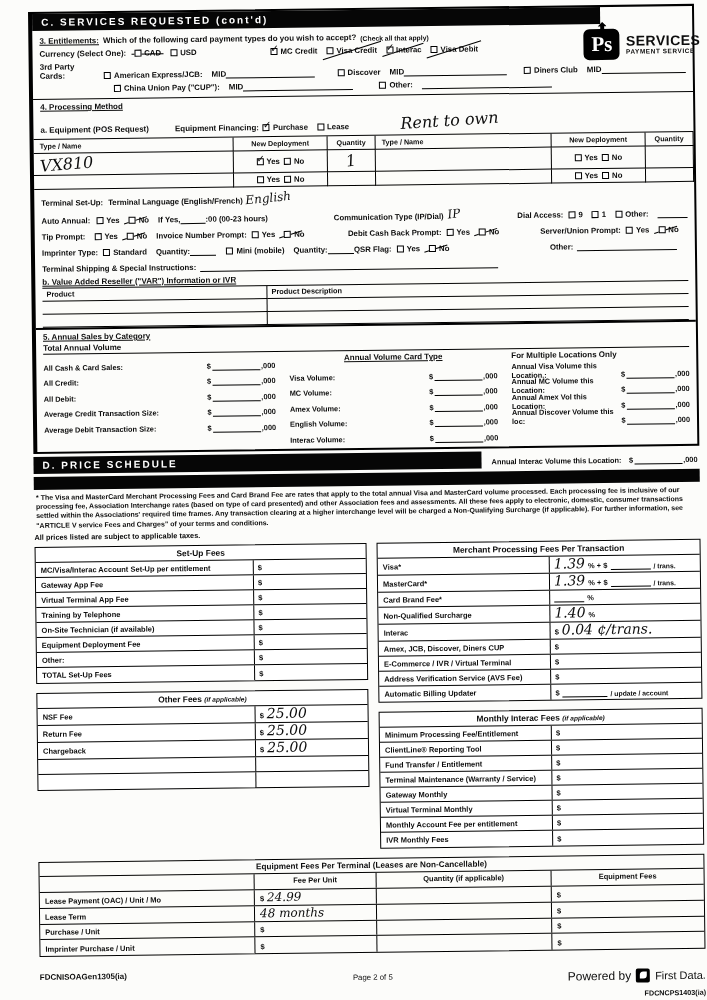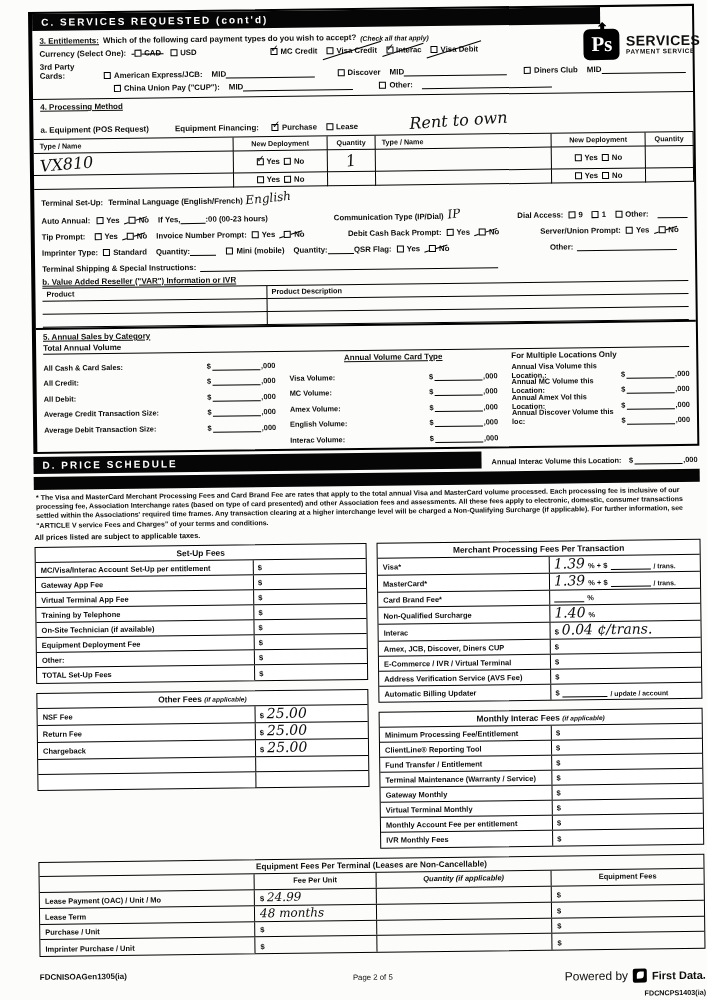--- a/index.html
+++ b/index.html
@@ -4,21 +4,21 @@
 <style>
 *{margin:0;padding:0;box-sizing:border-box}
 html,body{background:#d9d9d5}
 .page{width:707px;height:1000px;background:#fcfcfa;margin:0 auto;position:relative;overflow:hidden;
   font-family:"Liberation Sans",sans-serif;color:#0d0d0d}
 .tilt{position:absolute;left:28px;top:12px;width:666px;transform:rotate(-0.7deg);transform-origin:top left}
 .sec-bar{background:#060606;color:#fff;font-weight:700;font-size:10px;letter-spacing:2px;padding:3px 9px;white-space:nowrap}
 .form{border:2px solid #000;border-left:4px solid #000;position:relative;padding-bottom:2px}
 .lbl{font-size:8px;font-weight:700}
 .sm{font-size:6.8px;font-weight:700}
-.it{font-style:italic}
+.it{}
 .row{display:flex;align-items:flex-end;margin:4px 7px}
 .opt{position:relative;display:inline-flex;align-items:center;gap:3px;font-size:7.8px;font-weight:700;margin-right:9px;white-space:nowrap}
 .cb{width:7px;height:7px;border:1.2px solid #000;display:inline-block;position:relative;flex:0 0 auto;background:#fff}
 .opt.checked .cb::after{content:"\2713";position:absolute;left:-1px;top:-6px;font-size:10px;font-weight:400}
 .opt.slashed::before{content:"";position:absolute;left:-5px;top:46%;width:120%;height:1.4px;background:#000;transform:rotate(-17deg);pointer-events:none}
 .opt.struck::before{content:"";position:absolute;left:-3px;top:50%;width:calc(100% + 5px);height:1.3px;background:#000}
 .blank{display:inline-block;border-bottom:1px solid #000;height:9px;vertical-align:baseline}
 .b25{width:25px}.b30{width:30px}.b40{width:40px}.b45{width:45px}.b48{width:48px}
 .b90{width:90px}.b95{width:95px}.b100{width:100px}.b110{width:110px}.b130{width:130px}.b300{width:298px}
 .hand{font-family:"DejaVu Serif",serif;font-style:italic;font-size:12px;font-weight:400;white-space:nowrap}
@@ -80,21 +80,21 @@
 .eqf-c:last-child{border-right:none}
 .eqf-c.hd{align-items:center;justify-content:center}
 .eqf-c .hand{font-size:12px;line-height:1}
 
 .footer{display:flex;margin-top:16px;align-items:flex-start}
 .f-left{width:215px;font-size:8px;font-weight:700}
 .f-center{flex:1;text-align:center;font-size:7.8px;padding-top:4px}
 .f-right{width:215px;text-align:right}
 .fd-line{display:inline-flex;align-items:center;gap:5px}
 .fd-powered{font-size:12px}
-.fd-brand{font-size:11px;font-weight:700}
+.fd-brand{font-size:11px;font-weight:400}
 .fd-icon{width:14px;height:14px;background:#000;position:relative;border-radius:2px;display:inline-block}
 .fd-icon::after{content:"";position:absolute;width:7px;height:7px;background:#fff;border-radius:50% 0 50% 0;left:3.5px;top:3.5px}
 .f-code-r{font-size:7.2px;font-weight:700;margin-top:5px}
 .spc{display:inline-block}
 .u{text-decoration:underline}
 </style>
 </head>
 <body>
 
 <div class="page">
@@ -188,21 +188,21 @@
           </span>
       <span class="blank b130"></span>
     </div>
 
     <div class="row" style="border-top:1.4px solid #000;margin:5px 0 2px;padding:3px 7px 0">
       <span class="lbl u">4. Processing Method</span>
     </div>
     <div class="row">
       <span class="lbl">a. Equipment (POS Request)</span>
       <span class="lbl" style="margin-left:26px">Equipment Financing:</span>
-      <span class="opt checked" style="margin-left:13px">
+      <span class="opt checked" style="margin-left:4px">
         <span class="cb"></span>
             <span>Purchase</span>
           </span>
       <span class="opt">
         <span class="cb"></span>
             <span>Lease</span>
           </span>
       <span class="hand big" style="margin-left:42px;transform:rotate(-3deg)">Rent to own</span>
     </div>
 

